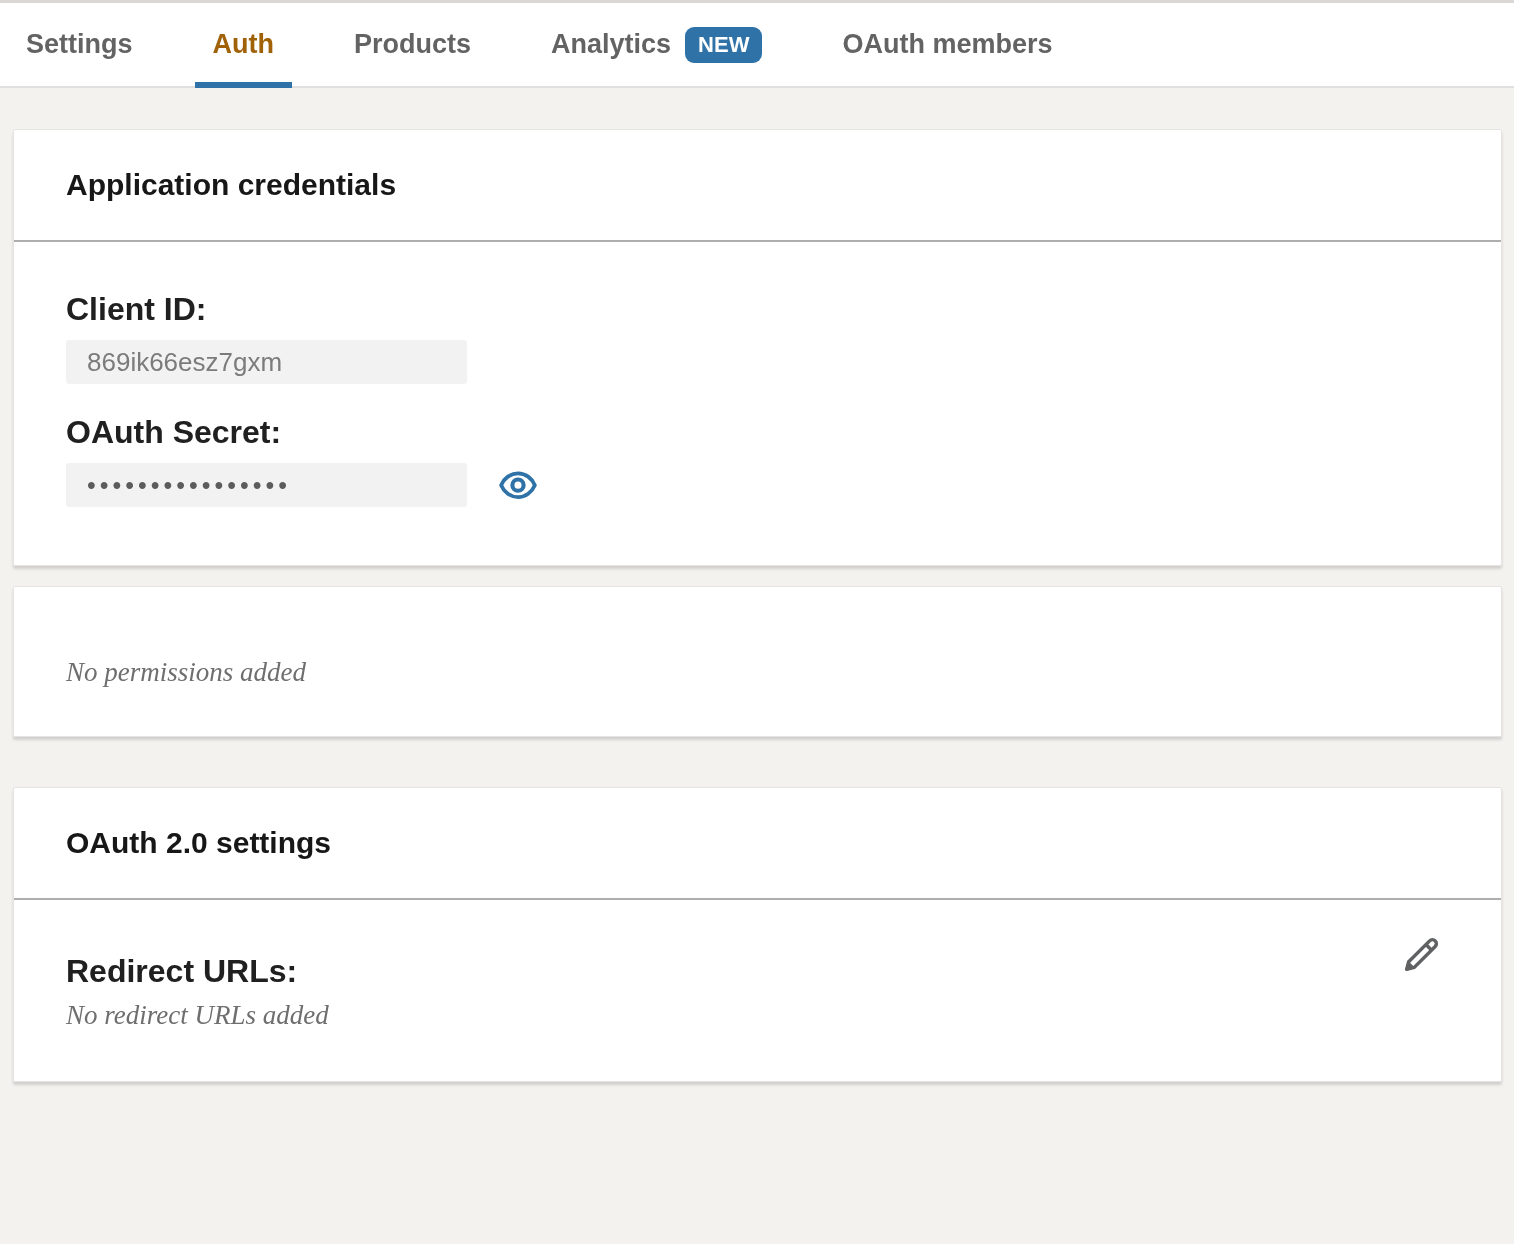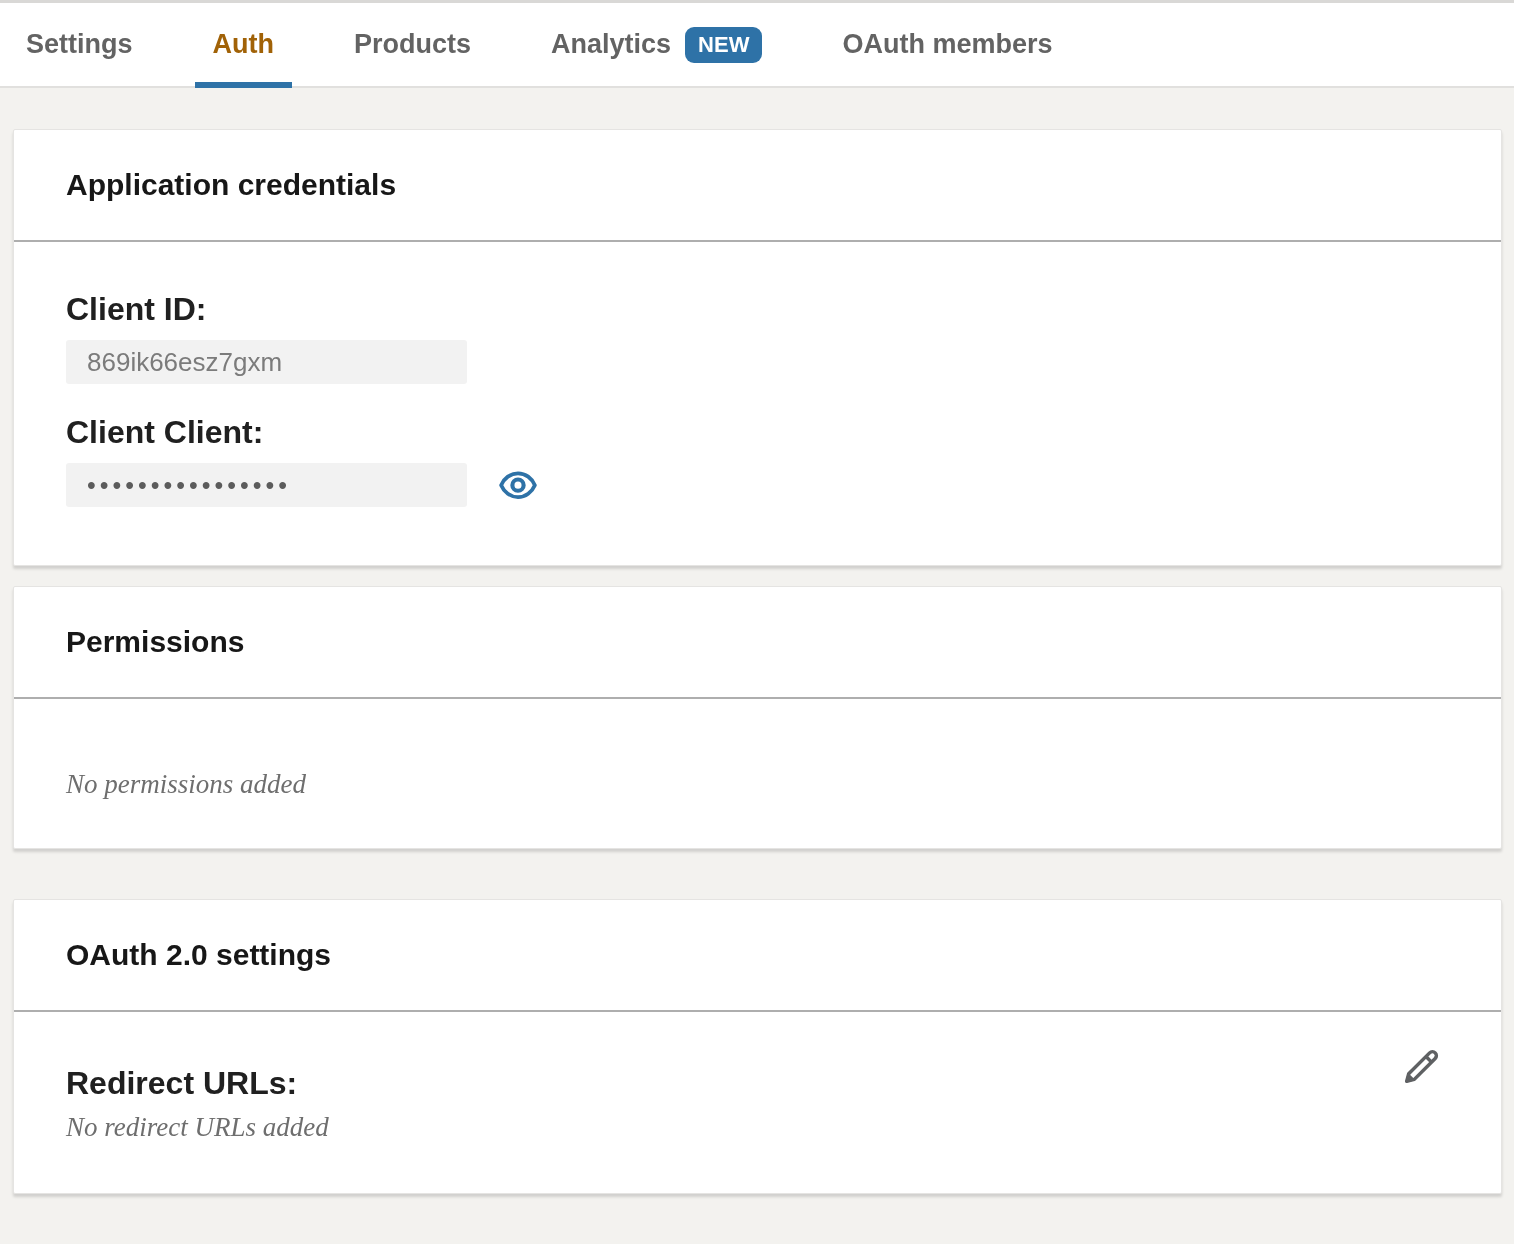--- a/index.html
+++ b/index.html
@@ -156,39 +156,36 @@
 <main>
 
   <section class="card margin-c1">
     <div class="card-header">
       <h2 class="card-title">Application credentials</h2>
     </div>
     <div class="cred-body">
       <div class="field-label">Client ID:</div>
       <div class="value-box">869ik66esz7gxm</div>
 
-      <div class="field-label second">Client Client:</div>
+      <div class="field-label second">OAuth Secret:</div>
       <div class="secret-row">
         <div class="value-box masked">••••••••••••••••</div>
         <button class="icon-btn">
           <span style="display:flex;">
             <svg width="40" height="33" viewBox="0 0 32 27" fill="none">
               <path d="M16 3.5 C9.8 3.5 4.6 7.6 2.2 13.2 C4.6 18.8 9.8 23 16 23 C22.2 23 27.4 18.8 29.8 13.2 C27.4 7.6 22.2 3.5 16 3.5 Z" stroke="#2e72a7" stroke-width="3.1" stroke-linejoin="round"></path>
               <circle cx="16" cy="13.2" r="4.6" stroke="#2e72a7" stroke-width="3.4"></circle>
             </svg>
           </span>
         </button>
       </div>
     </div>
   </section>
 
   <section class="card margin-c2">
-    <div class="card-header">
-      <h2 class="card-title">Permissions</h2>
-    </div>
     <div class="perm-body">
       <p class="empty-text">No permissions added</p>
     </div>
   </section>
 
   <section class="card">
     <div class="card-header">
       <h2 class="card-title">OAuth 2.0 settings</h2>
     </div>
     <div class="oauth-body">

